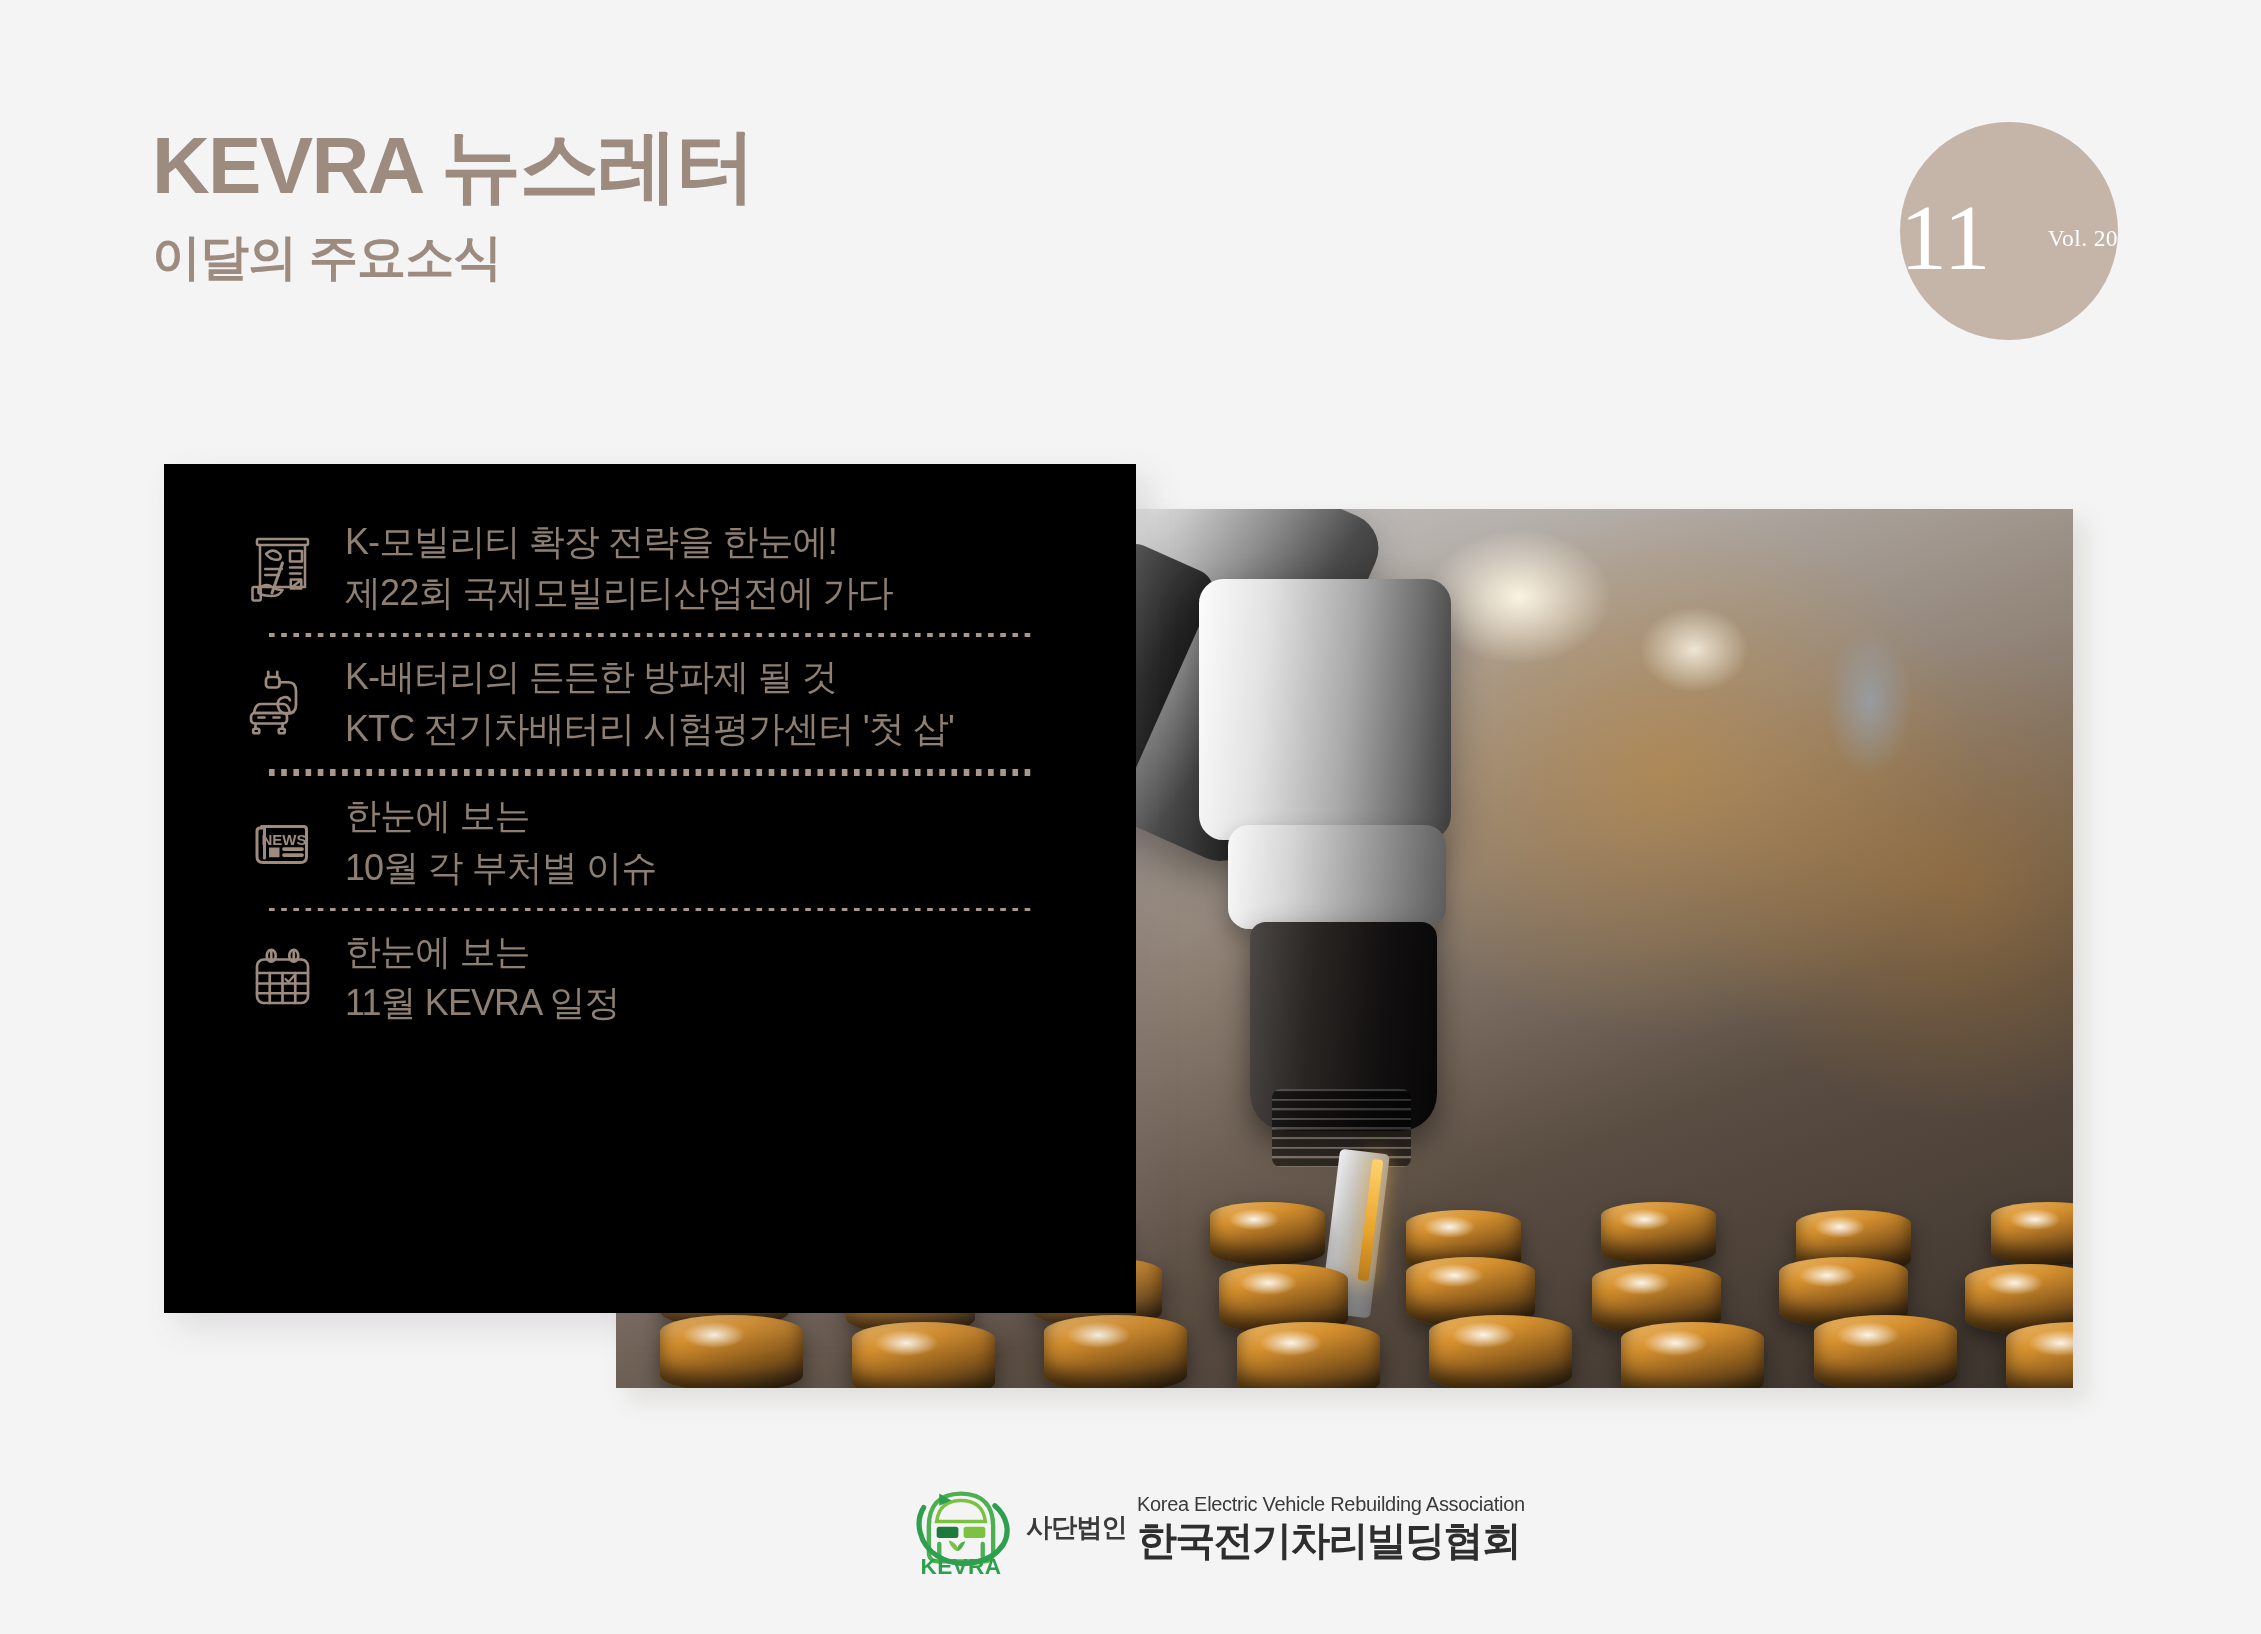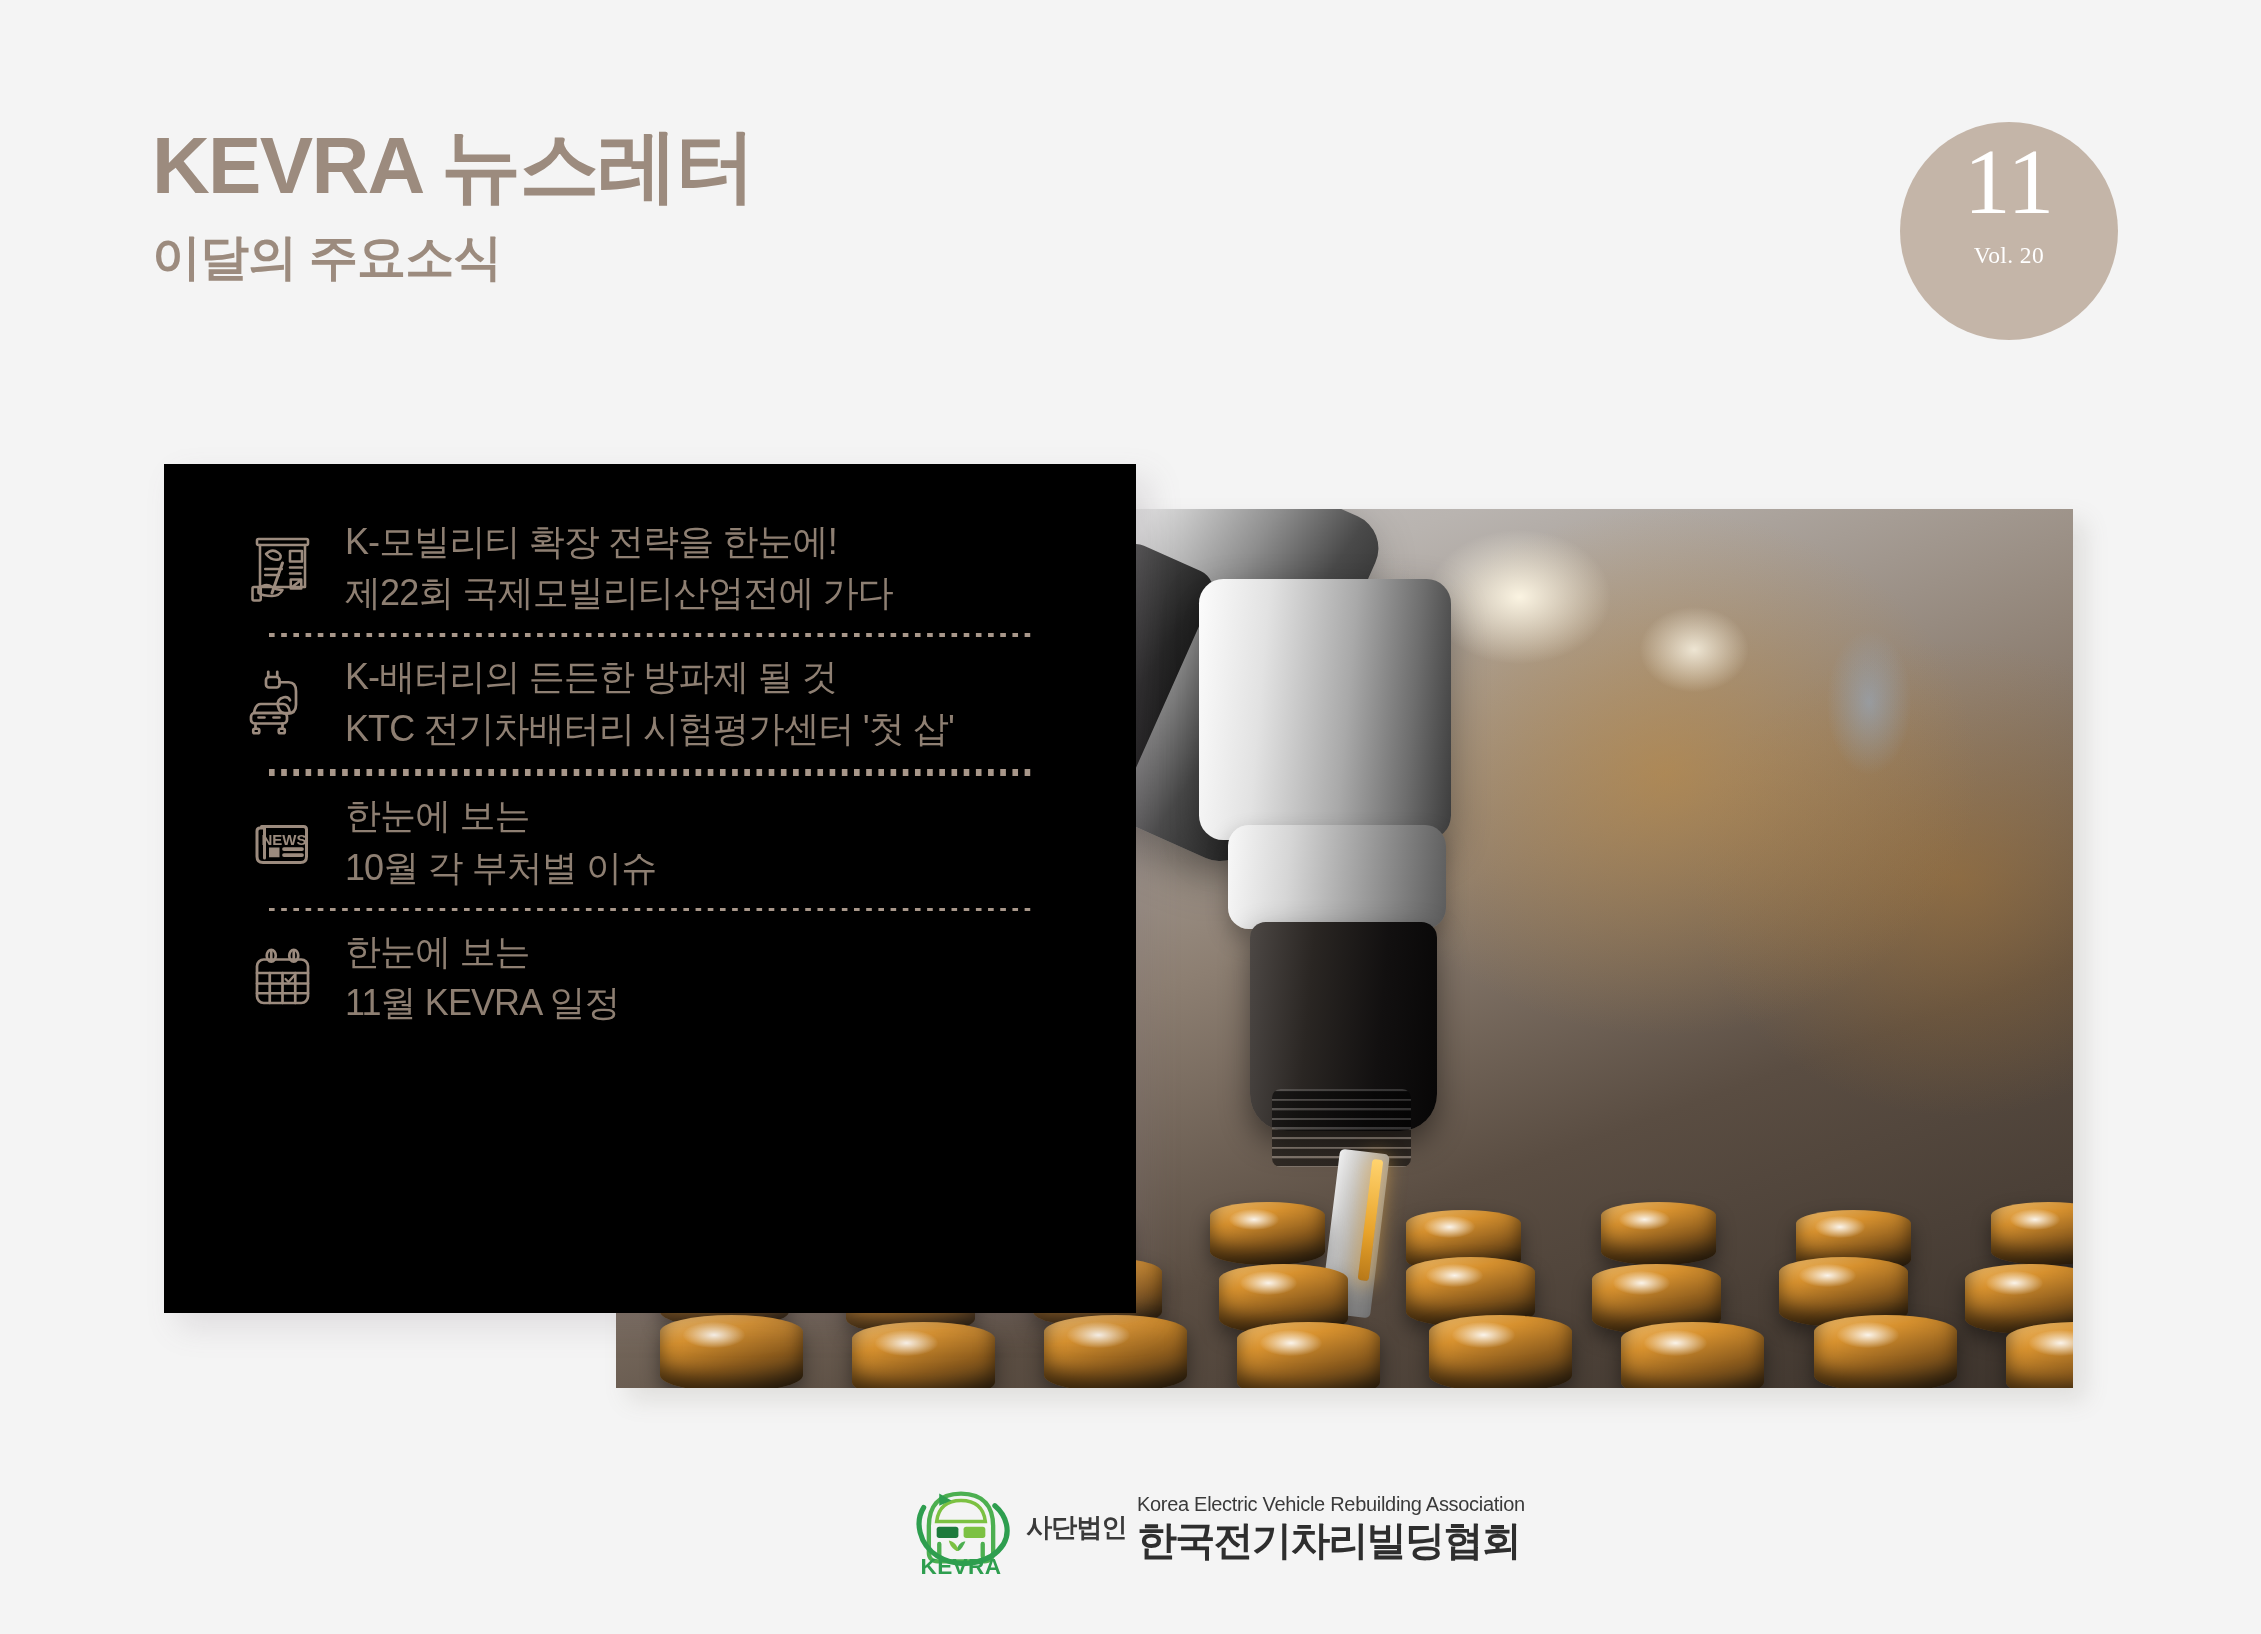--- a/index.html
+++ b/index.html
@@ -47,23 +47,23 @@
   
   .vol-badge {
     position: absolute;
     left: 1900px;
     top: 122px;
     width: 218px;
     height: 218px;
     border-radius: 50%;
     background: #c4b5a8;
     display: flex;
-    flex-direction: column;
+    flex-direction: row;
     align-items: center;
-    justify-content: flex-start;
+    justify-content: space-between;
   }
   .vol-number {
     font-family: "Liberation Serif", serif;
     font-size: 94px;
     font-weight: 400;
     color: #ffffff;
     line-height: 1;
     margin-top: 12.2px;
   }
   .vol-label {

